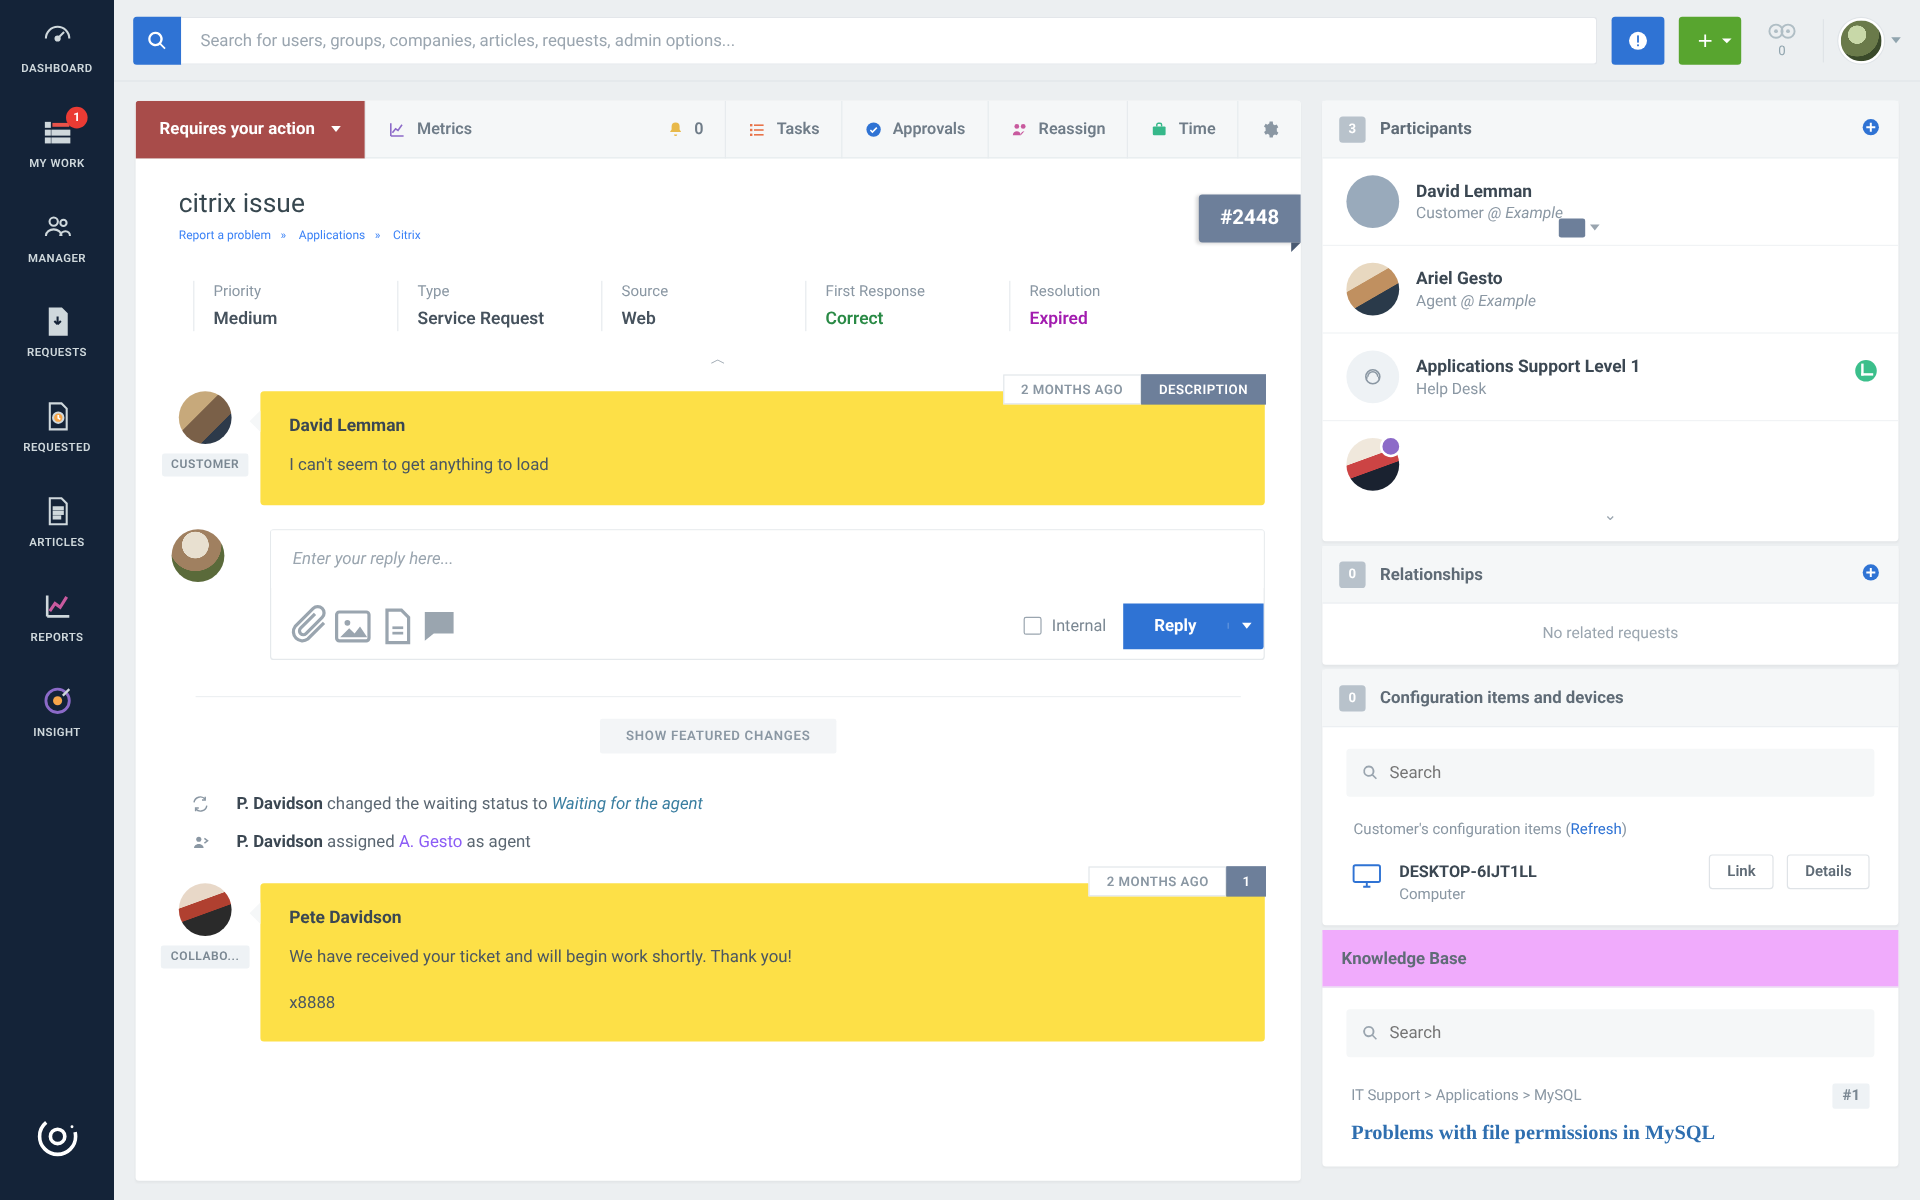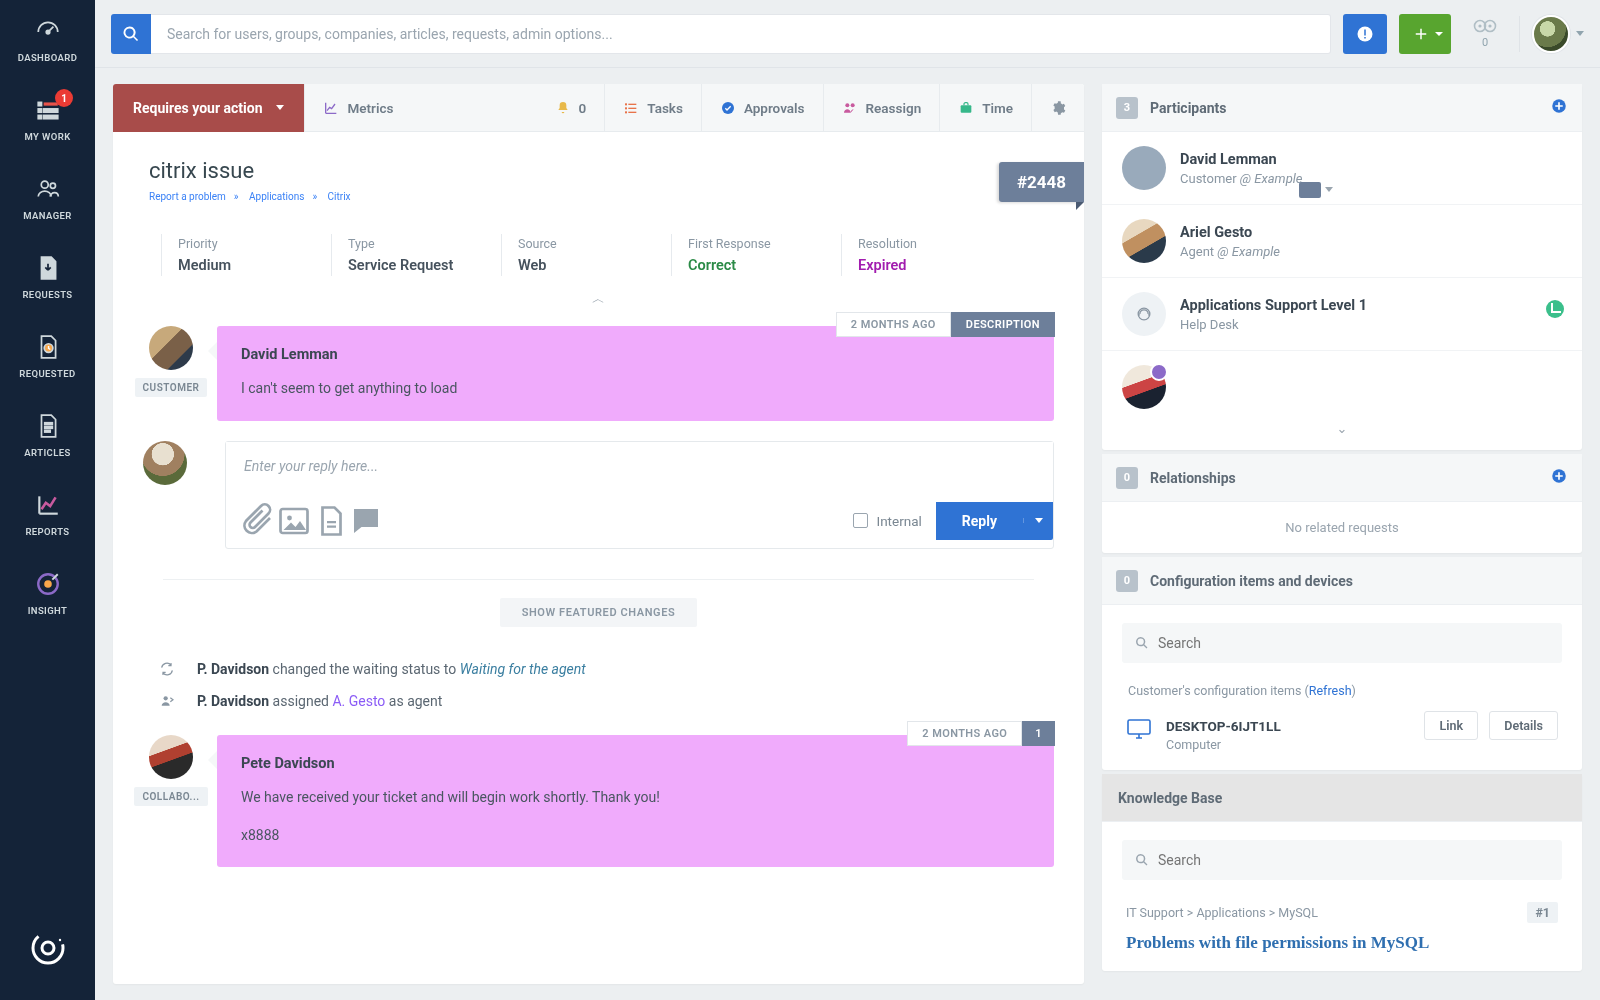--- a/index.html
+++ b/index.html
@@ -73,21 +73,21 @@
 
   
   .conv { padding: 8px 30px 30px; }
   .msg { display:flex; gap:18px; margin-bottom:20px;}
   .msg .who { width:56px; display:flex; flex-direction:column; align-items:center;}
   .who .ava{ width:44px; height:44px; border-radius:50%; background:#778; }
   .ava.dl{ background: linear-gradient(135deg,#c7a97b 0 40%,#7a6048 41% 70%,#2d3a4a 71% 100%);}
   .ava.ag{ background: radial-gradient(circle at 45% 30%,#e8e0d0 0 28%,#a08060 29% 55%,#5a6a3a 56% 100%);}
   .ava.pd{ background: linear-gradient(160deg,#e8d8c8 0 35%,#b04030 36% 55%,#2a2a2a 56% 100%);}
   .who-tag{ margin-top:8px; background:#eef2f5; color:#7a8792; font-size:10px; letter-spacing:.5px; padding:4px 8px; border-radius:2px; font-weight:600;}
-  .bubble { flex:1; background:#f0abfc; border-radius:3px; padding:20px 24px; position:relative;}
+  .bubble { flex:1; background:#fde047; border-radius:3px; padding:20px 24px; position:relative;}
   .bubble::before{ content:""; position:absolute; left:-9px; top:16px; border-top:9px solid transparent; border-bottom:9px solid transparent; border-right:9px solid #f5f7f8;}
   .bubble .author{ font-weight:700; color:#3b4752; font-size:14.5px; margin-bottom:14px;}
   .bubble .body{ color:#4a5661; font-size:14px; line-height:1.7;}
   .msg-meta{ position:absolute; right:-1px; top:-14px; display:flex;}
   .meta-chip{ background:#fff; border:1px solid #e2e6ea; color:#8a97a3; font-size:11px; letter-spacing:.4px; padding:5px 14px; font-weight:600;}
   .meta-chip.dark{ background:#6d7f9a; color:#fff; border-color:#6d7f9a;}
   .meta-chip.num{ background:#6d7f9a; color:#fff; border-color:#6d7f9a; padding:5px 12px;}
 
   
   .reply { display:flex; gap:26px; margin-bottom:30px;}
@@ -116,21 +116,21 @@
 
   .rule{ height:1px; background:#edf0f2; margin:6px 20px 18px;}
 
   
   .panel { background:#fff; border-radius:3px; box-shadow:0 1px 2px rgba(0,0,0,.04); margin-bottom:0;}
   .panel-h { height:48px; background:#f5f7f8; border-bottom:1px solid #eceff2; display:flex; align-items:center; padding:0 14px; gap:12px;}
   .panel-h .count{ background:#b8c2cb; color:#fff; width:22px; height:22px; border-radius:3px; display:flex; align-items:center; justify-content:center; font-size:11px; font-weight:700;}
   .panel-h .ttl{ color:#5f6b76; font-weight:700; font-size:14px;}
   .panel-h .add{ margin-left:auto; color:#2f73d4; cursor:pointer;}
   .panel-h .add svg{width:18px;height:18px;fill:#2f73d4;}
-  .panel-h.knowledge{ background:#e5e5e5;}
+  .panel-h.knowledge{ background:#f0abfc;}
 
   .party{ display:flex; align-items:center; gap:14px; padding:14px 20px; border-bottom:1px solid #f1f3f5; position:relative;}
   .party:last-child{ border-bottom:none;}
   .party .pava{ width:44px; height:44px; border-radius:50%; background:#9ab; flex-shrink:0;}
   .pava.hd{ background:#eef2f5; display:flex; align-items:center; justify-content:center;}
   .pava.hd svg{ width:20px; height:20px; stroke:#8a97a3; fill:none; stroke-width:1.6;}
   .party .pn{ font-weight:700; color:#3b4752; font-size:14.5px;}
   .party .pr{ color:#8a97a3; font-size:13px; margin-top:3px;}
   .party .pr .at{ font-style:italic;}
   .party .pill{ position:absolute; right:18px; top:22px;}

